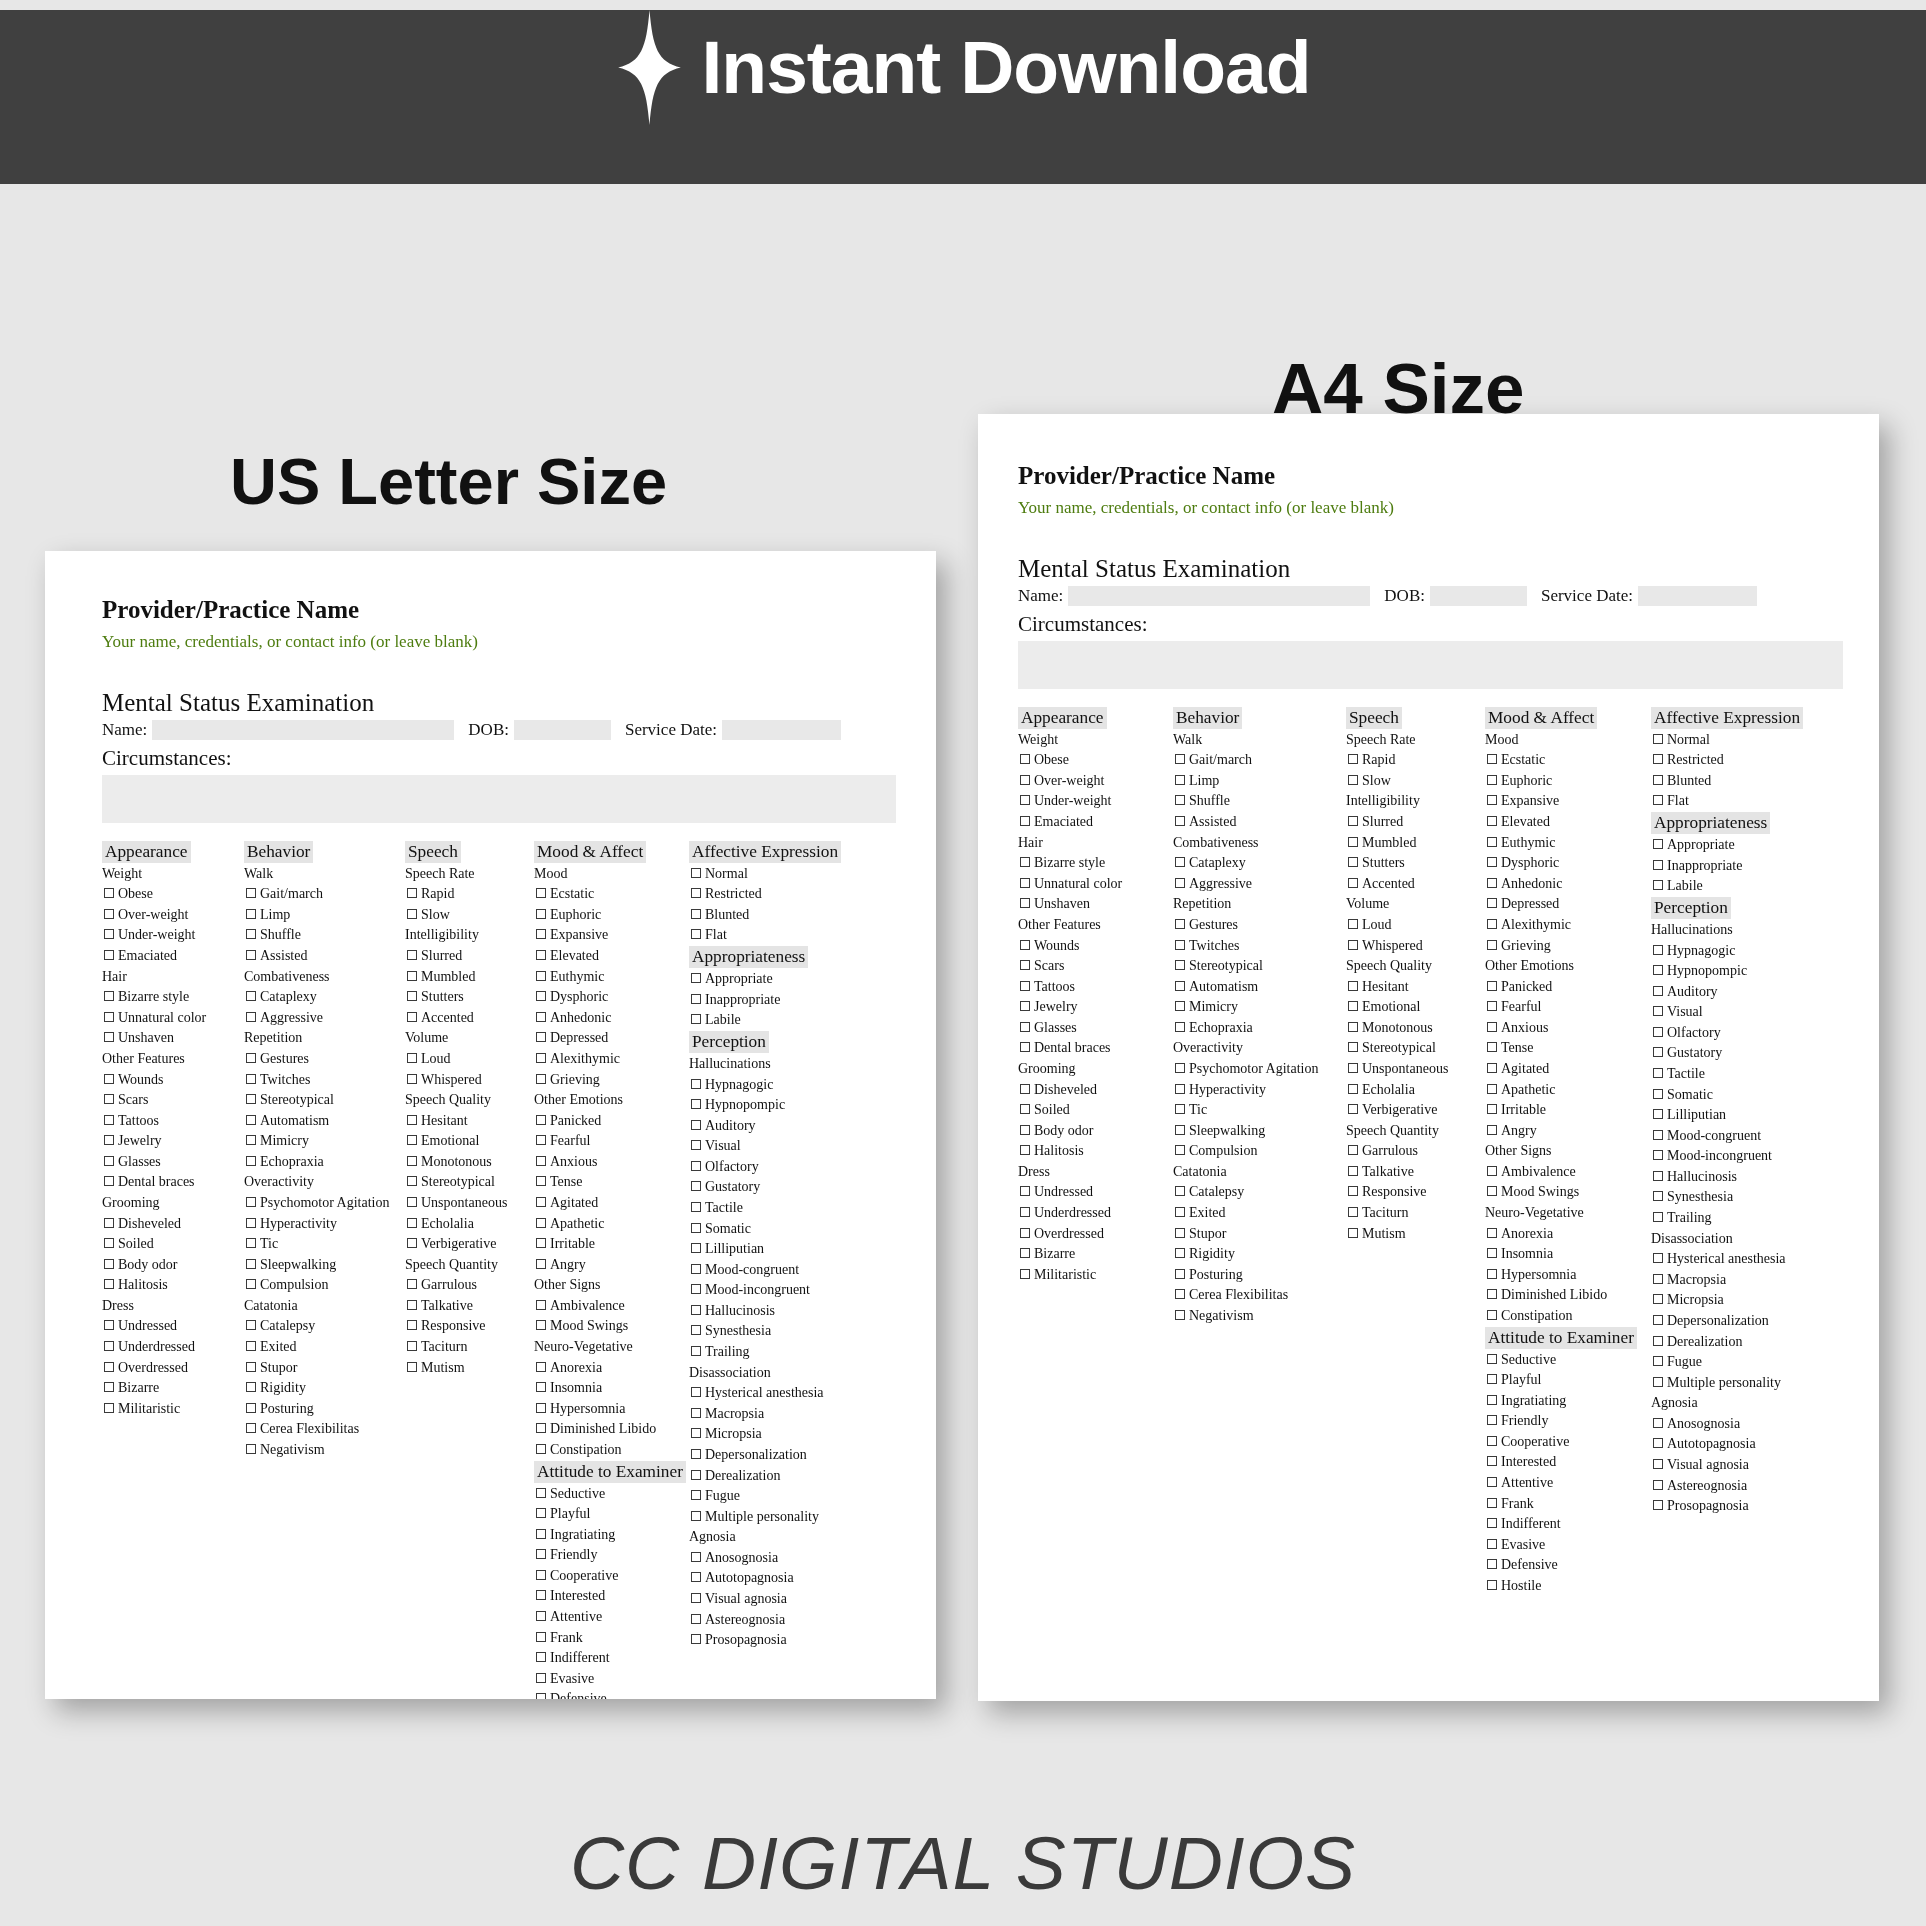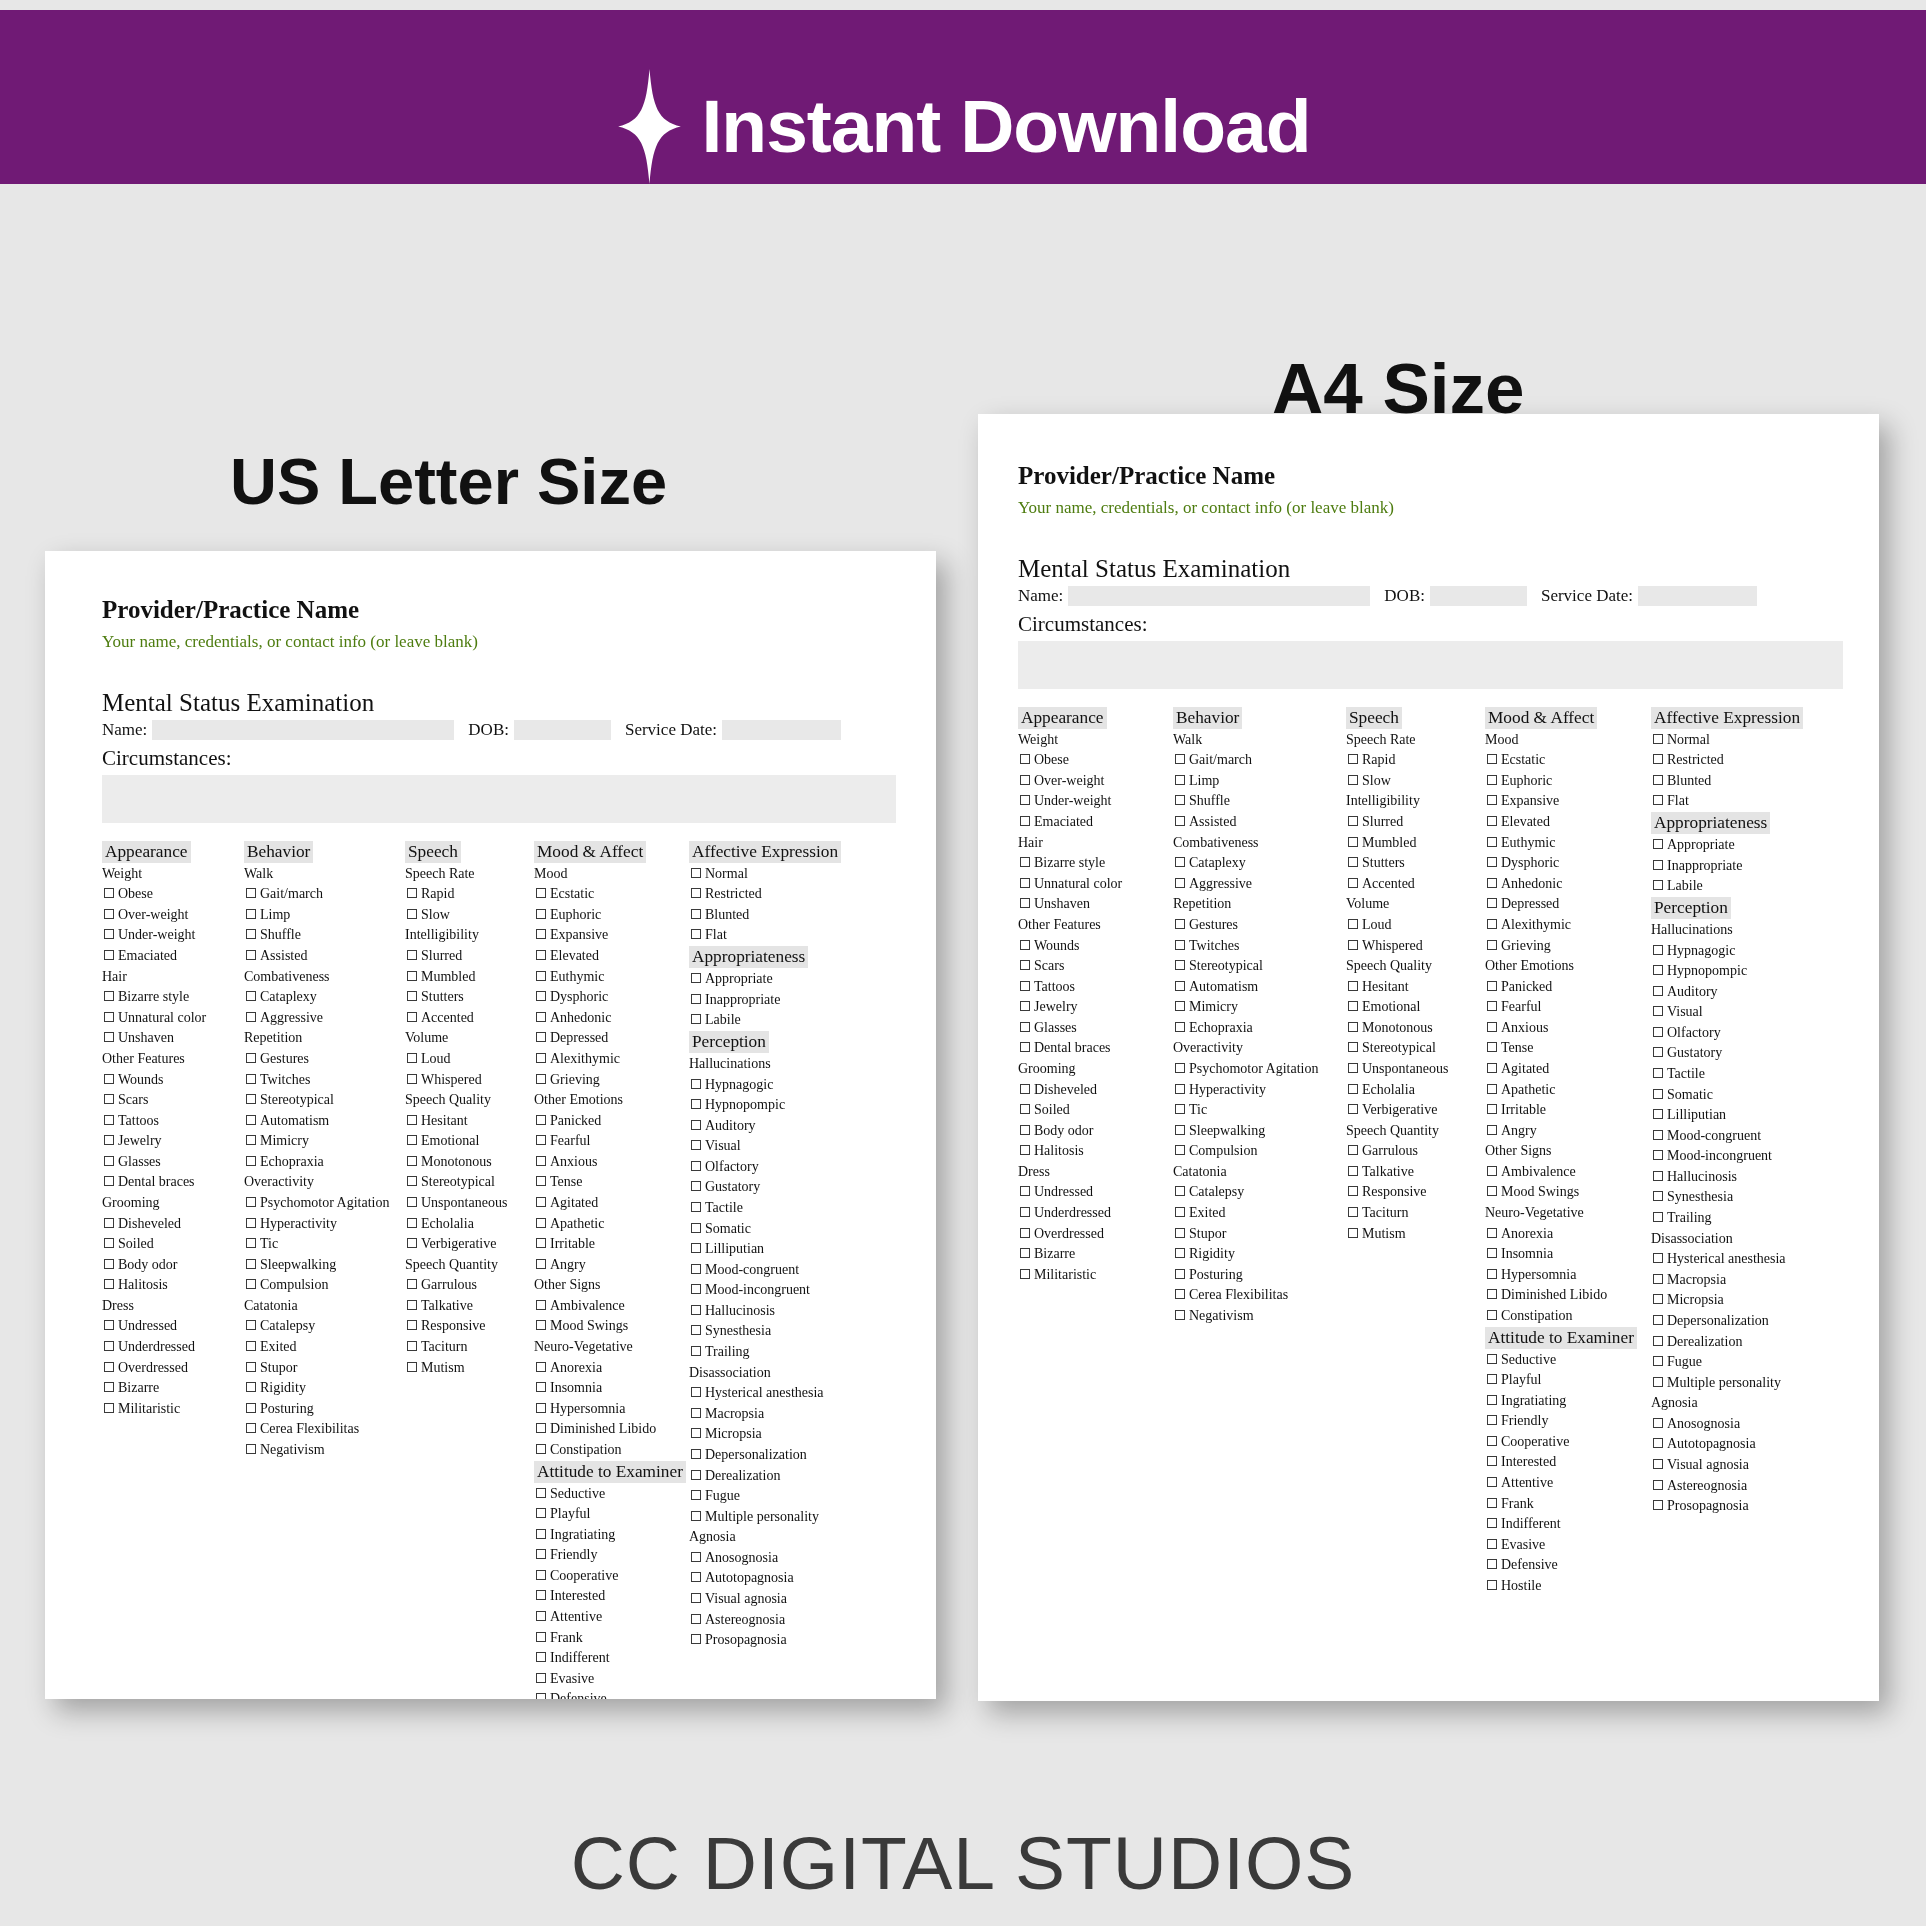--- a/index.html
+++ b/index.html
@@ -9,23 +9,23 @@
     font-family: "Liberation Serif", "DejaVu Serif", serif;
     position: relative;
     overflow: hidden;
   }
 
   
   #banner {
     position: absolute;
     left: 0; top: 10px;
     width: 1927px; height: 174px;
-    background: #701a75;
+    background: #404040;
     display: flex;
-    align-items: flex-end;
+    align-items: flex-start;
     justify-content: center;
     gap: 46px;
   }
   .banner-group { display: flex; align-items: center; gap: 20px; }
   .sparkle {
     width: 65px; height: 115px;
     display: block;
   }
   .banner-text {
     color: #ffffff;
@@ -59,20 +59,21 @@
   #footer-brand {
     position: absolute;
     left: 0; top: 1820px;
     width: 1926px;
     text-align: center;
     font-family: "Liberation Sans", sans-serif;
     font-size: 75px;
     letter-spacing: 1px;
     color: #3a3a3a;
     white-space: nowrap;
+    font-style: italic;
   }
 
   
   .doc {
     position: absolute;
     background: #ffffff;
     box-shadow: 10px 12px 26px rgba(0,0,0,0.30);
     overflow: hidden;
   }
   #doc-letter { left: 45px; top: 551px; width: 891px; height: 1148px; }

